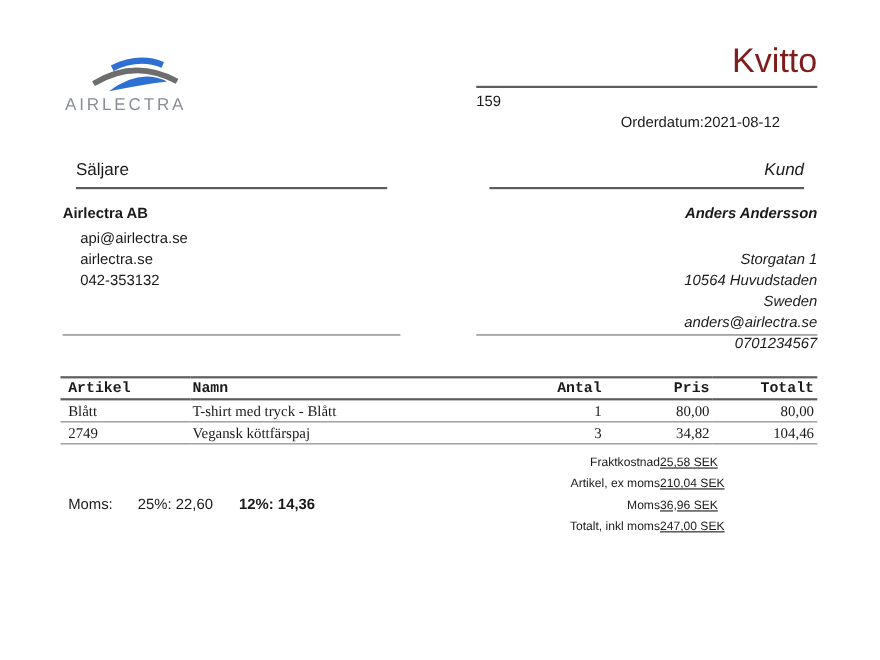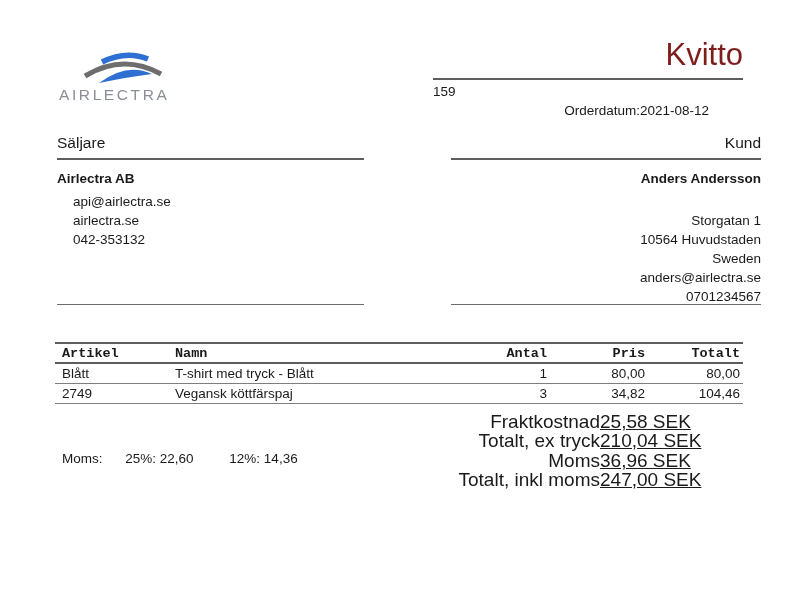--- a/index.html
+++ b/index.html
@@ -23,52 +23,52 @@
   }
   .title-rule{margin-top:6px;border-top:2px solid #5c5d5f;}
   .order-fields{margin-top:2px;font-size:13.5px;}
   .kv-row{display:flex;line-height:19px;}
   .kv-label{flex:1;text-align:right;}
   .kv-value{width:100px;text-align:left;padding-right:3px;}
 
   
   .party{position:absolute;top:133px;height:171px;border-bottom:1.5px solid #6a6b6d;}
   .party.seller{left:57px;width:307px;}
-  .party.customer{left:451px;width:310px;text-align:right;}
+  .party.customer{left:433px;width:310px;text-align:right;font-style:italic;}
   .party-heading{
     font-size:15.5px;line-height:20px;padding-bottom:5px;
-    border-bottom:2px solid #5c5d5f;font-weight:400;margin:0;
+    border-bottom:2px solid #5c5d5f;font-weight:400;margin:12px;
   }
   .party-name{font-size:13.5px;font-weight:bold;line-height:19px;margin-top:9px;}
   .party-lines{margin-top:4px;font-size:13.5px;}
   .party-line{line-height:19px;min-height:19px;margin-left:16px;}
 
   
   .items{position:absolute;left:55px;top:342px;width:688px;
          border-collapse:collapse;font-size:13.5px;table-layout:fixed;}
   .items col.c0{width:118px;} .items col.c1{width:257px;}
   .items col.c2{width:120px;} .items col.c3{width:98px;} .items col.c4{width:95px;}
   .items th{
     font-weight:bold;text-align:left;height:18px;padding:0;
     border-top:2px solid #5c5d5f;border-bottom:2px solid #5c5d5f;font-family:Liberation Mono, monospace;
   }
-  .items td{height:19px;padding:0;border-bottom:1.5px solid #7d7e80;}
+  .items td{height:19px;padding:0;border-bottom:1.5px solid #7d7e80;font-family:Liberation Serif, serif;}
   .items th.num,.items td.num{text-align:right;padding-right:3px;}
   .items th.first,.items td.first{padding-left:7px;}
   .items td.name,.items th.name{padding-left:2px;}
 
   
-  .totals{position:absolute;left:433px;right:57px;top:412px;font-size:19px;}
+  .totals{position:absolute;left:433px;right:57px;top:412px;font-size:11px;}
   .totals .kv-row{line-height:19.4px;}
   .totals .kv-value{width:140px;text-decoration:underline;}
 
   
   .vat{position:absolute;left:62px;top:449px;font-size:13.5px;line-height:19px;white-space:nowrap;}
   .vat .vat-entry-1{margin-left:19px;}
-  .vat .vat-entry-2{margin-left:32px;}
+  .vat .vat-entry-2{margin-left:20px;font-weight:bold;}
 </style>
 </head>
 <body>
 
 <div class="page">
 
   <svg class="logo" viewBox="0 0 130 60">
     <path d="M 45 16 Q 69 4 91 13" fill="none" stroke="#2e6fd3" stroke-width="5.5"></path>
     <path d="M 42 37 Q 70 16 95 28 Q 71 31 42 37 Z" fill="#2e6fd3"></path>
     <path d="M 28 30 Q 66 7 104 28" fill="none" stroke="#6d6d6d" stroke-width="5"></path>
@@ -146,21 +146,21 @@
       </tr>
     </tbody>
   </table>
 
   <div class="totals">
     <div class="kv-row">
       <span class="kv-label">Fraktkostnad</span>
       <span class="kv-value">25,58 SEK</span>
     </div>
     <div class="kv-row">
-      <span class="kv-label">Totalt, ex tryck</span>
+      <span class="kv-label">Artikel, ex moms</span>
       <span class="kv-value">210,04 SEK</span>
     </div>
     <div class="kv-row">
       <span class="kv-label">Moms</span>
       <span class="kv-value">36,96 SEK</span>
     </div>
     <div class="kv-row">
       <span class="kv-label">Totalt, inkl moms</span>
       <span class="kv-value">247,00 SEK</span>
     </div>

